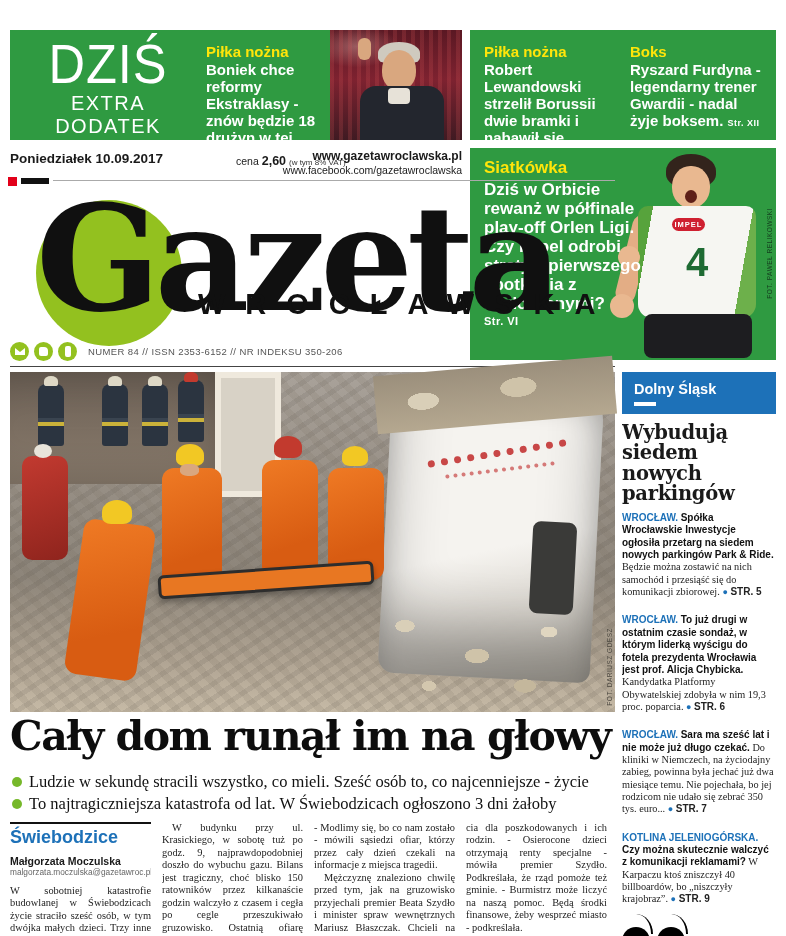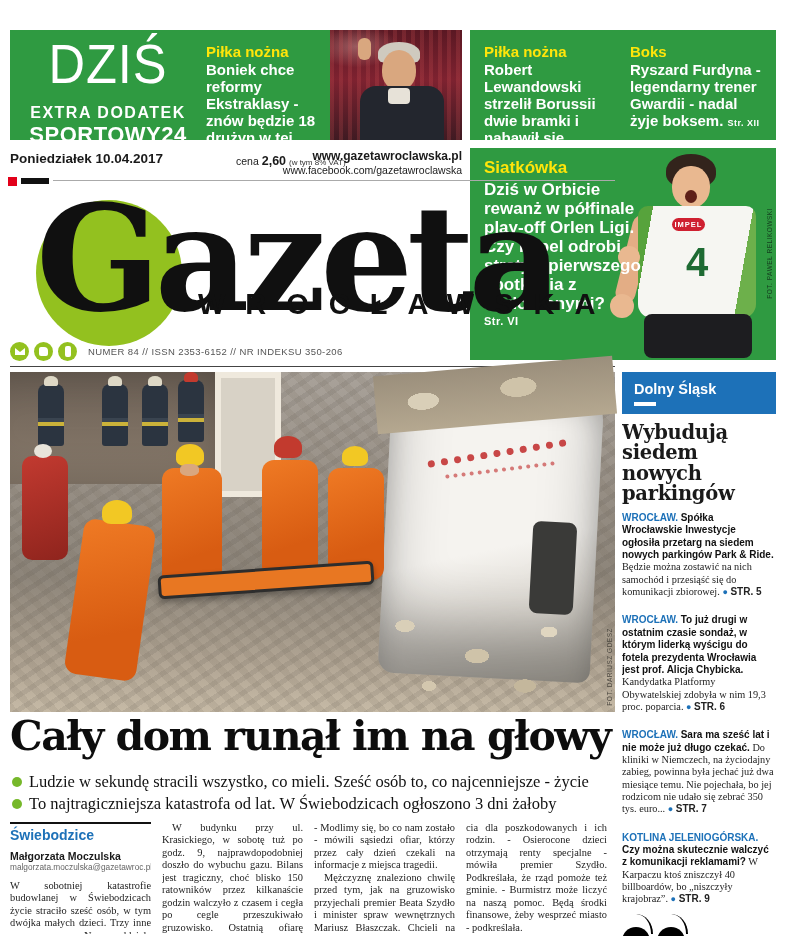--- a/index.html
+++ b/index.html
@@ -13,21 +13,21 @@
   .abs { position:absolute; }
 
   
   .greenbox { background:#2f9a41; overflow:hidden; }
   #box-left  { left:10px; top:30px; width:452px; height:110px; }
   #box-right { left:470px; top:30px; width:306px; height:110px; }
   #box-siat  { left:470px; top:148px; width:306px; height:212px; }
 
   #dzis-block { left:12px; top:8px; width:172px; text-align:center; color:#fff; }
   #dzis-line1 { font-family:"Liberation Sans",sans-serif; font-size:55px; line-height:52px; letter-spacing:1px; font-weight:400; transform:scaleX(.92); }
-  #dzis-line2 { font-family:"Liberation Sans",sans-serif; font-size:16px; letter-spacing:1.5px; margin-top:14px; font-weight:700; }
+  #dzis-line2 { font-family:"Liberation Sans",sans-serif; font-size:20px; letter-spacing:1.5px; margin-top:2px; font-weight:400; }
   #dzis-line3 { font-family:"Liberation Sans",sans-serif; font-size:22px; font-weight:bold; letter-spacing:.5px; }
 
   .promo { color:#fff; font-family:"Liberation Sans",sans-serif; font-weight:bold; }
   .promo .kicker { color:#ffe50a; font-size:15px; margin-bottom:2px; }
   .promo .ptext  { font-size:15px; line-height:1.13; }
   .promo .pref   { font-size:9px; letter-spacing:.5px; }
   #story1 { left:196px; top:13px; width:126px; }
   #story2 { left:14px;  top:13px; width:140px; }
   #story3 { left:160px; top:13px; width:136px; }
   #story4 { left:14px;  top:10px; width:168px; }
@@ -169,21 +169,21 @@
   #bullet1 { top:772px; } #bullet2 { top:794px; }
   .bullet-dot { display:inline-block; width:10px; height:10px; border-radius:50%; background:#76b82a; margin-right:7px; }
 
   
   #article { left:10px; top:822px; width:605px; height:112px; overflow:hidden; }
   .col { position:absolute; top:0; width:141px; height:112px; overflow:hidden; }
   #col1{left:0;} #col2{left:152px;} #col3{left:304px;} #col4{left:456px;}
   .atext { font-size:10.4px; line-height:1.2; text-align:justify; color:#1c1c1c; }
   .atext.ind { text-indent:10px; }
   #art-kicker { border-top:2px solid #111; padding-top:3px; font-family:"Liberation Sans",sans-serif;
-    font-weight:bold; font-size:14px; color:#1d71b8; }
+    font-weight:bold; font-size:18px; color:#1d71b8; }
   #art-author { font-family:"Liberation Sans",sans-serif; font-weight:bold; font-size:10.5px; margin-top:7px; }
   #art-email { font-family:"Liberation Sans",sans-serif; font-size:8.3px; color:#666; margin-bottom:8px; }
 </style>
 </head>
 <body>
 
 <div id="page">
 
   <div id="box-left" class="abs greenbox">
     <div id="dzis-block" class="abs">
@@ -233,21 +233,21 @@
       <div class="abs vb-fist2"></div>
     </div>
     <div id="story4" class="abs promo">
       <div class="kicker">Siatkówka</div>
       <div class="ptext"><span>Dziś w Orbicie rewanż w półfinale play-off Orlen Ligi. Czy Impel odrobi straty z pierwszego spotkania z Budowlanymi?</span>
         <span class="pref">Str. VI</span></div>
     </div>
     <div id="vb-credit" class="abs photo-credit-v">FOT. PAWEŁ RELIKOWSKI</div>
   </div>
 
-  <div id="dateline-date" class="abs sans">Poniedziałek 10.04.2017</div>
+  <div id="dateline-date" class="abs sans">Poniedziałek 10.09.2017</div>
   <div id="dateline-price" class="abs sans">
     <span>cena</span>
     <b>2,60</b>
     <span class="vat">(w tym 8% VAT)</span>
   </div>
   <div id="dateline-urls" class="abs sans">
     <div class="u1">www.gazetawroclawska.pl</div>
     <div class="u2">www.facebook.com/gazetawroclawska</div>
   </div>
 

